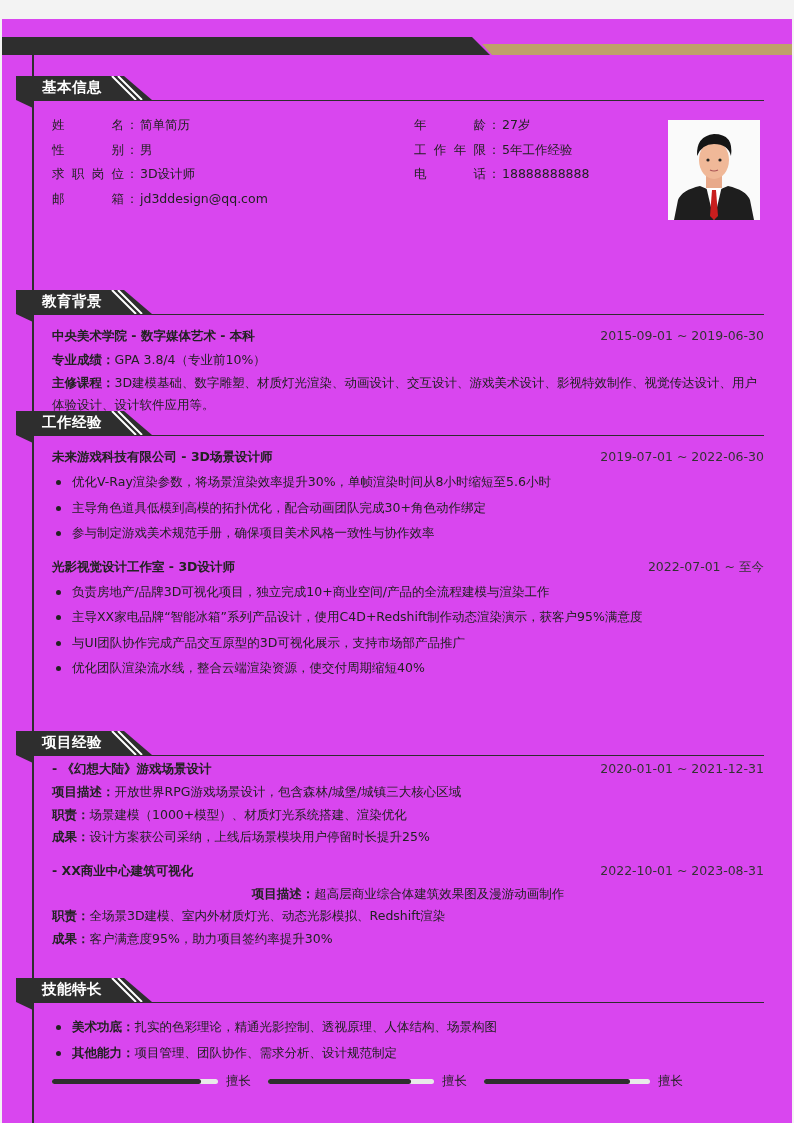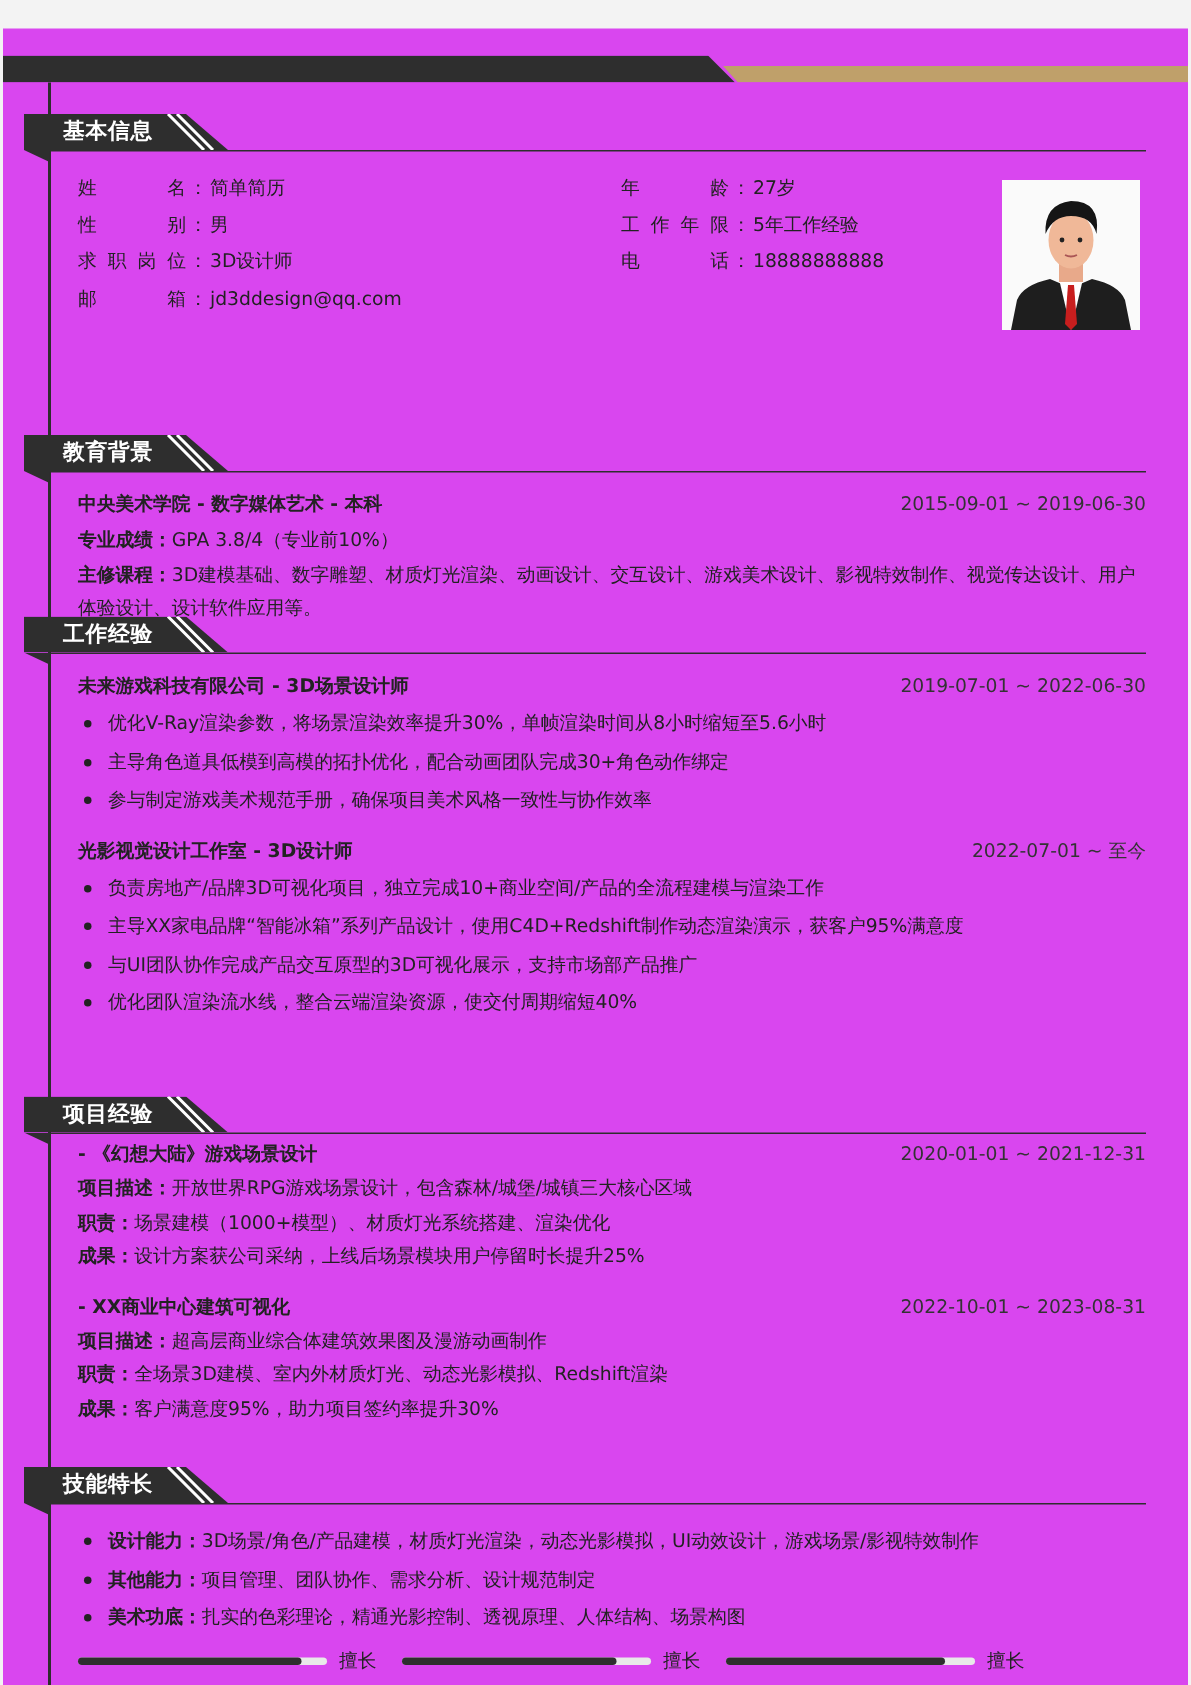--- a/index.html
+++ b/index.html
@@ -214,42 +214,41 @@
           </div>
           <div class="line" style="line-height: 22.5px;"><span class="bold">项目描述：</span><span>开放世界RPG游戏场景设计，包含森林/城堡/城镇三大核心区域</span></div>
           <div class="line" style="line-height: 22.5px;"><span class="bold">职责：</span><span>场景建模（1000+模型）、材质灯光系统搭建、渲染优化</span></div>
           <div class="line" style="line-height: 22.5px;"><span class="bold">成果：</span><span>设计方案获公司采纳，上线后场景模块用户停留时长提升25%</span></div>
         </div>
         <div style="margin-top: 10px;">
           <div class="row">
             <span class="bold"> - XX商业中心建筑可视化</span>
             <span class="date">2022-10-01 ~ 2023-08-31</span>
           </div>
-          <div class="line" style="line-height: 22.5px;"><span class="bold">项目描述：</span><span>超高层商业综合体建筑效果图及漫游动画制作</span></div>
+          <div class="line" style="line-height: 22.5px; text-align: center;"><span class="bold">项目描述：</span><span>超高层商业综合体建筑效果图及漫游动画制作</span></div>
           <div class="line" style="line-height: 22.5px;"><span class="bold">职责：</span><span>全场景3D建模、室内外材质灯光、动态光影模拟、Redshift渲染</span></div>
           <div class="line" style="line-height: 22.5px;"><span class="bold">成果：</span><span>客户满意度95%，助力项目签约率提升30%</span></div>
         </div>
       </div>
   </div>
 
   <div class="section" style="top:959px;">
     <div class="sec-head">
       <div class="sec-tab"></div>
       <div class="sec-tab-fold"></div>
       <svg class="sec-stripes" viewBox="0 0 36 24">
           <path d="M2 0 L26 24 M8 0 L32 24" stroke="#fff" stroke-width="2"></path>
         </svg>
       <div class="sec-title">技能特长</div>
       <div class="sec-line"></div>
     </div>
     <div class="sec-body" style="padding-top:10px;">
       <ul class="bul" id="skill-list">
-          <li><span class="bold">设计能力：</span><span>3D场景/角色/产品建模，材质灯光渲染，动态光影模拟，UI动效设计，游戏场景/影视特效制作</span></li>
+          <li><span class="bold">美术功底：</span><span>扎实的色彩理论，精通光影控制、透视原理、人体结构、场景构图</span></li>
           <li><span class="bold">其他能力：</span><span>项目管理、团队协作、需求分析、设计规范制定</span></li>
-          <li><span class="bold">美术功底：</span><span>扎实的色彩理论，精通光影控制、透视原理、人体结构、场景构图</span></li>
         </ul>
       <div class="skillbars" id="skill-bars">
           <div class="sbar">
             <div class="track">
               <div class="fill" style="width: 90%;"></div>
             </div>
             <span class="sbar-label">擅长</span>
           </div>
           <div class="sbar">
             <div class="track">

